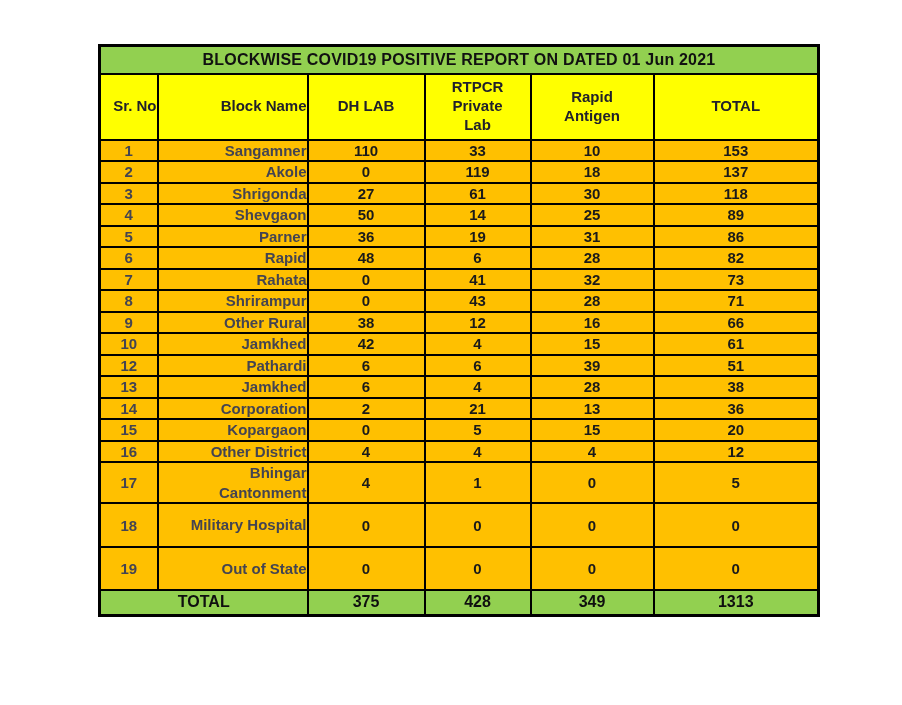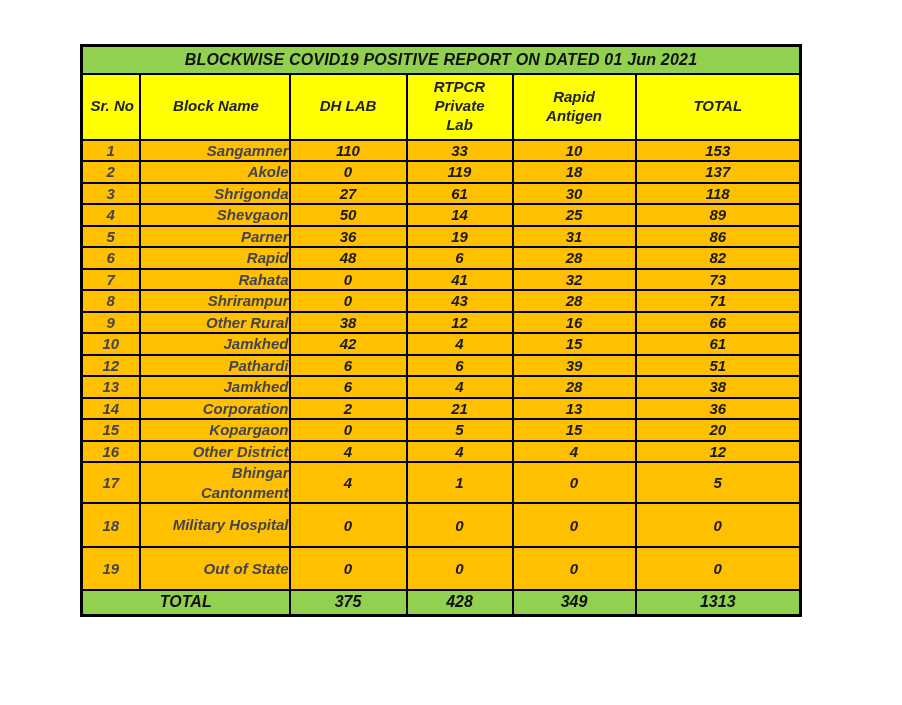--- a/index.html
+++ b/index.html
@@ -22,26 +22,25 @@
   }
   .canvas {
     position: relative;
     width: 902px;
     height: 705px;
     background: #ffffff;
     overflow: hidden;
   }
   table.report {
     position: absolute;
-    left: 80px;
+    left: 98px;
     top: 44px;
     border-collapse: collapse;
     table-layout: fixed;
     border: 3px solid var(--border);
-    font-style: italic;
   }
   table.report th,
   table.report td {
     border: 2px solid var(--border);
     font-weight: bold;
     vertical-align: middle;
     overflow: hidden;
     padding: 0;
   }
   
@@ -57,21 +56,21 @@
   .head-row th {
     background: var(--header_bg);
     color: var(--header_text);
     font-size: 15px;
     height: 66px;
     text-align: center;
     white-space: pre-line;
     line-height: 1.25;
   }
   .head-row th.h-left {
-    text-align: center;
+    text-align: right;
     padding-left: 3px;
   }
   
   .data-row { height: 21px; }
   .data-row td {
     background: var(--row_bg);
     font-size: 15px;
   }
   .data-row:nth-child(17) { height: 44px; }
   .data-row:nth-child(18) { height: 43px; }

